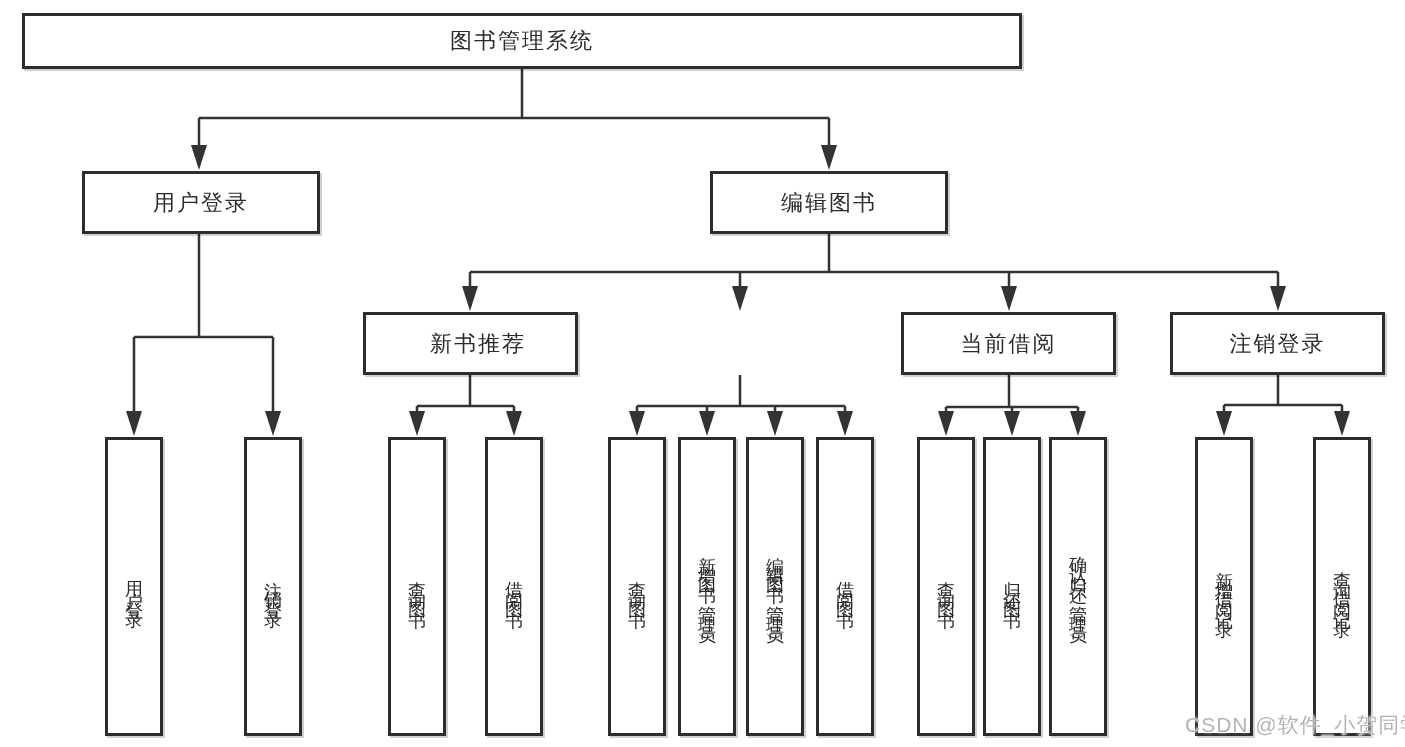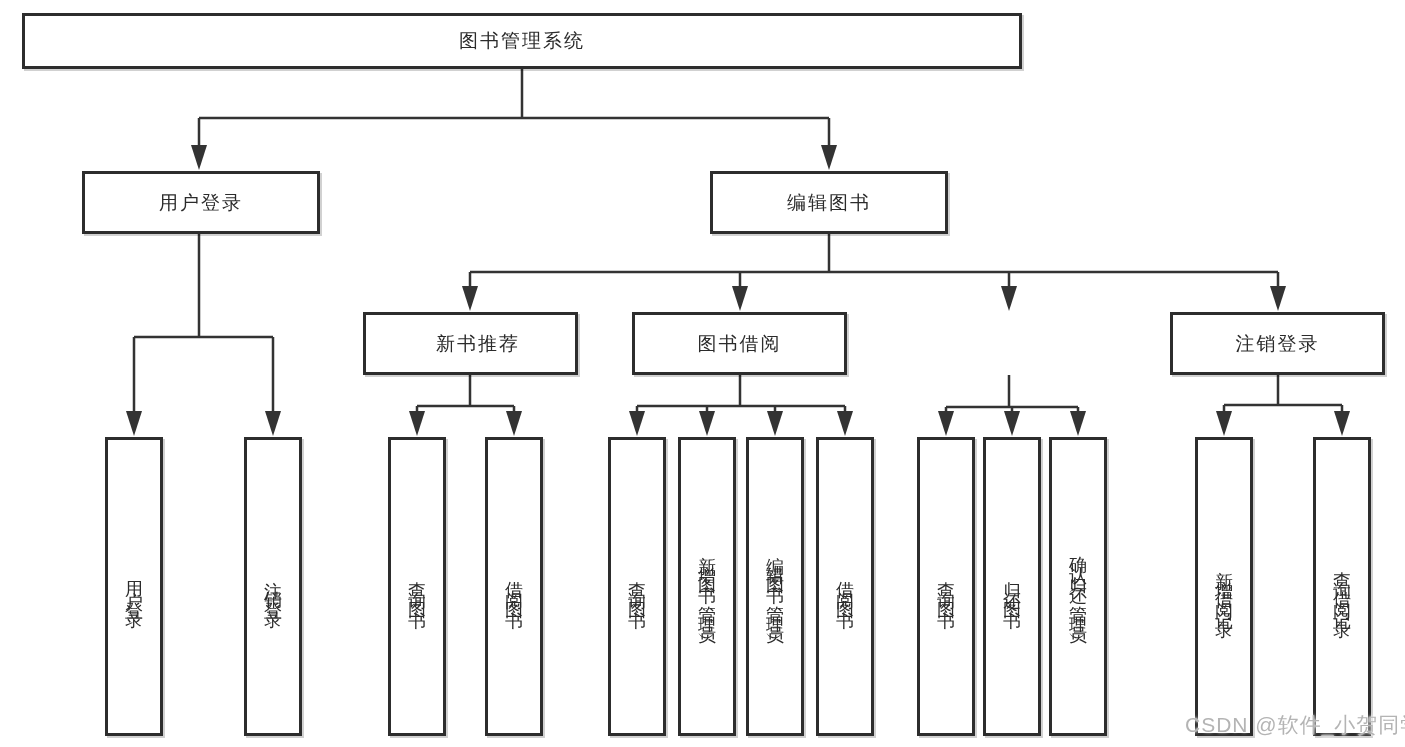--- a/index.html
+++ b/index.html
@@ -21,21 +21,21 @@
   .arrowhead{fill:var(--line);}
   .box{
     position:absolute;
     background:#ffffff;
     border:3px solid var(--border);
     box-sizing:border-box;
     display:flex;align-items:center;justify-content:center;
     box-shadow:2px 2px 0 rgba(0,0,0,0.18);
   }
   .hlabel{
-    font-size:19px;color:var(--text);
+    font-size:22px;color:var(--text);
     letter-spacing:2px;white-space:nowrap;
   }
   .root{left:22px;top:13px;width:1000px;height:56px;}
   .l2{top:171px;width:238px;height:63px;}
   .l3{top:312px;width:215px;height:63px;}
   .leaf{top:437px;width:58px;height:299px;}
   .vlabel{
     writing-mode:vertical-rl;
     font-size:18px;color:var(--text);
     letter-spacing:10px;line-height:1;
@@ -92,22 +92,22 @@
   <div class="box l2" style="left:82px;">
     <span class="hlabel">用户登录</span>
   </div>
   <div class="box l2" style="left:710px;">
     <span class="hlabel">编辑图书</span>
   </div>
 
   <div class="box l3" style="left:363px;padding-left:15px;">
     <span class="hlabel">新书推荐</span>
   </div>
-  <div class="box l3" style="left:632px;">
-    <span class="hlabel">图书借阅</span>
+  <div class="box l3" style="left:901px;">
+    <span class="hlabel">当前借阅</span>
   </div>
   <div class="box l3" style="left:1170px;">
     <span class="hlabel">注销登录</span>
   </div>
 
   <div class="box leaf" style="left:105px;">
     <span class="vlabel">用户登录</span>
   </div>
   <div class="box leaf" style="left:244px;">
     <span class="vlabel">注销登录</span>

